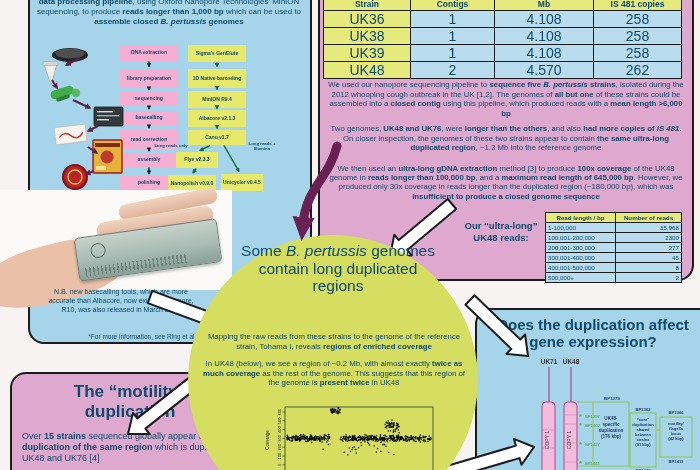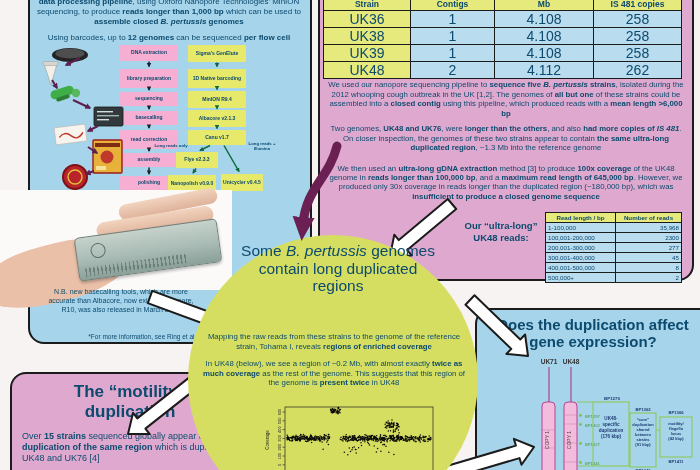--- a/index.html
+++ b/index.html
@@ -30,21 +30,20 @@
   .fing{position:absolute;border-radius:9px;background:linear-gradient(180deg,#f1d4bf,#dfb29a);}
 </style>
 </head>
 <body>
 
 <div class="poster">
 
   <div class="box blue z1" style="left:28px;top:-36px;width:284px;height:380px;"></div>
 
   <div class="t ctr z2" style="left:36px;top:-3px;width:266px;font-size:8px;line-height:10px;"><b>data processing pipeline</b>, using Oxford Nanopore Technologies' MinION sequencing, to produce <b>reads longer than 1,000 bp</b> which can be used to <b>assemble closed <i>B. pertussis</i> genomes</b></div>
-  <div class="t ctr z2" style="left:36px;top:33px;width:266px;font-size:8px;">Using barcodes, up to <b>12 genomes</b> can be sequenced <b>per flow cell</b></div>
 
   <div class="step" style="left:120px;top:45px;width:58px;height:16px;">
       <span>DNA extraction</span>
     </div>
   <div class="step" style="left:120px;top:69px;width:58px;height:19px;">
       <span>library preparation</span>
     </div>
   <div class="step" style="left:120px;top:92px;width:58px;height:14px;">
       <span>sequencing</span>
     </div>
@@ -212,21 +211,21 @@
         </tr>
     <tr>
           <td class="kh">UK39</td>
           <td>1</td>
           <td>4.108</td>
           <td>258</td>
         </tr>
     <tr>
           <td class="kh">UK48</td>
           <td>2</td>
-          <td>4.112</td>
+          <td>4.570</td>
           <td>262</td>
         </tr>
   </tbody>
     </table>
 
   <div class="t ctr z2" style="left:328px;top:80px;width:356px;font-size:7.8px;line-height:9.6px;">We used our nanopore sequencing pipeline to <b>sequence five <i>B. pertussis</i> strains</b>, isolated during the 2012 whooping cough outbreak in the UK [1,2]. The genomes of <b>all but one</b> of these strains could be assembled into a <b>closed contig</b> using this pipeline, which produced reads with a <b>mean length &gt;6,000 bp</b></div>
   <div class="t ctr z2" style="left:328px;top:124px;width:356px;font-size:7.8px;line-height:9.6px;">Two genomes, <b>UK48 and UK76</b>, were <b>longer than the others</b>, and also <b>had more copies of <i>IS 481</i></b>. On closer inspection, the genomes of these two strains appear to contain <b>the same ultra-long duplicated region</b>, ~1.3 Mb into the reference genome</div>
   <div class="t ctr z2" style="left:328px;top:164px;width:356px;font-size:7.8px;line-height:9.2px;">We then used an <b>ultra-long gDNA extraction</b> method [3] to produce <b>100x coverage</b> of the UK48 genome in <b>reads longer than 100,000 bp</b>, and a <b>maximum read length of 645,000 bp</b>. However, we produced only 30x coverage in reads longer than the duplicated region (~180,000 bp), which was <b>insufficient to produce a closed genome sequence</b></div>
 
   <div class="t ctr z2" style="left:462px;top:220px;width:78px;font-size:9.5px;font-weight:bold;line-height:1.3;">Our “ultra-long” UK48 reads:</div>

